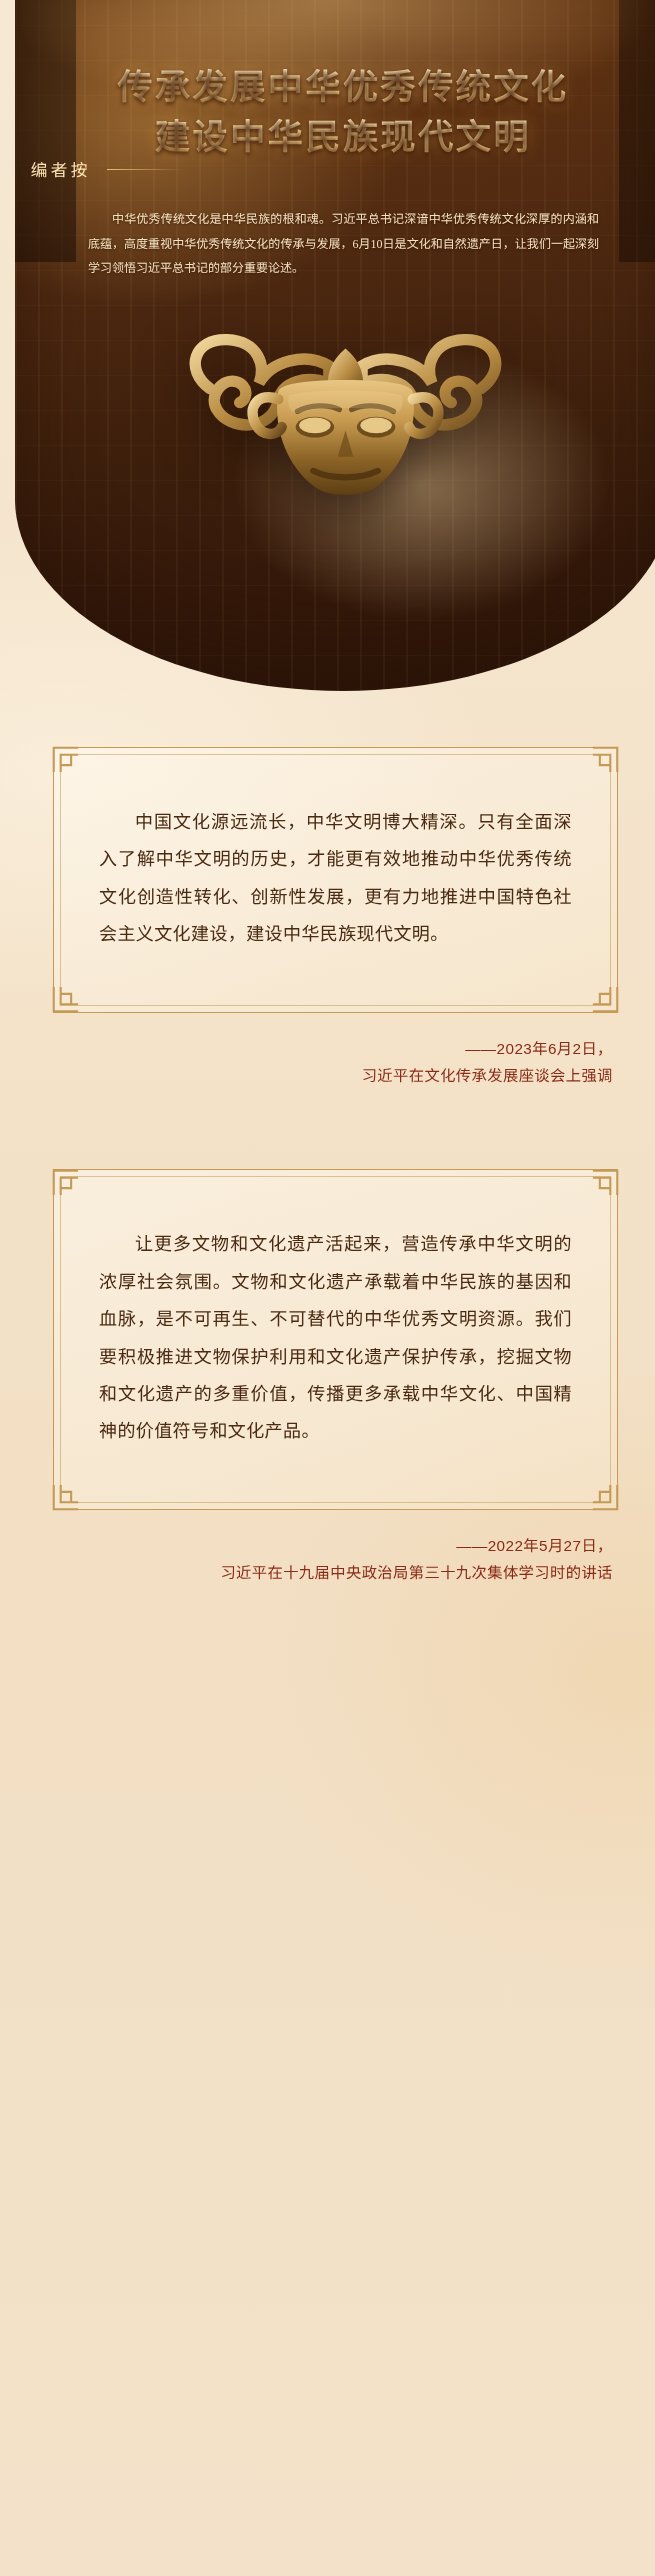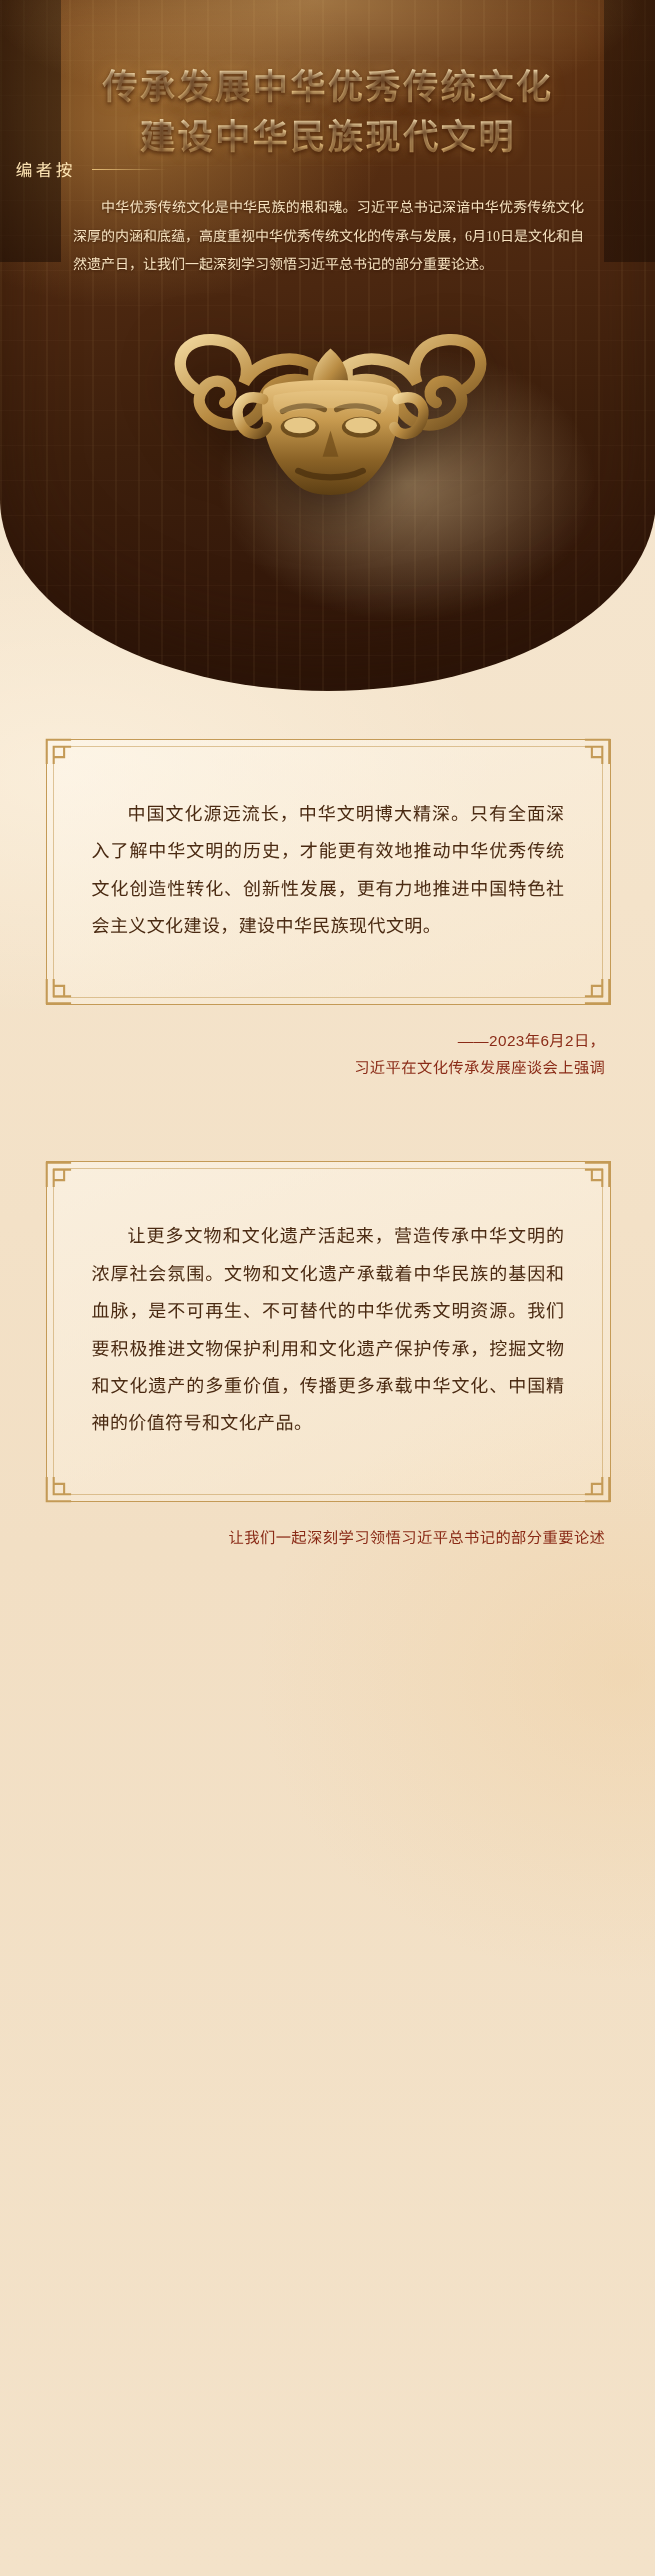--- a/index.html
+++ b/index.html
@@ -13,20 +13,21 @@
 
   .page {
     position: relative;
     width: 656px;
     min-height: 2576px;
     background:
       radial-gradient(ellipse 612px 350px at 10% 30%, rgba(255,246,230,0.55), rgba(255,246,230,0) 70%),
       radial-gradient(ellipse 524px 437px at 95% 65%, rgba(238,206,160,0.45), rgba(238,206,160,0) 70%),
       linear-gradient(180deg, #f6e8d3 0%, #f4e3ca 35%, #f2dfc4 60%, #f3e2c9 100%);
     overflow: hidden;
+    padding-left: 15px;
   }
 
   
   .hero {
     position: relative;
     width: 656px;
     height: 739px;
     overflow: hidden;
   }
 
@@ -117,44 +118,44 @@
     top: 50%;
     width: 75px;
     height: 0.9px;
     background: linear-gradient(90deg, rgba(226,182,110,0), rgba(235,196,124,0.95));
   }
   .hero-label::before { right: 100%; }
   .hero-label::after  { left: 100%; transform: scaleX(-1); }
 
   .hero-body {
     position: absolute;
-    left: 73px; top: 194px;
+    left: 73px; top: 207px;
     width: 511px;
     z-index: 5;
-    font-size: 14px;
+    font-size: 12px;
     line-height: 2.05;
     color: #f7e3c0;
     text-align: justify;
     text-indent: 2em;
     text-shadow: 0 0.9px 2.6px rgba(50,20,4,0.8);
   }
 
   
   .artifact {
     position: absolute;
     left: 160px; top: 308px;
     width: 341px; height: 219px;
     z-index: 4;
     filter: drop-shadow(0 15.7px 24.5px rgba(20,8,2,0.55));
   }
 
   
   .cards { position: relative; padding: 0 0 61px; }
 
-  .card-block { position: relative; margin: 0 0 80px; }
+  .card-block { position: relative; margin: 8px 0 80px; }
 
   .frame {
     position: relative;
     width: 565px;
     margin: 0 auto;
     border: 1.7px solid #c49a56;
     background: linear-gradient(160deg, rgba(255,250,240,0.55) 0%, rgba(250,235,210,0.38) 100%);
     padding: 56px 45px 58px;
   }
   .frame::before {
@@ -300,19 +301,20 @@
           </svg>
         <svg class="corner bl" viewBox="0 0 46 46">
             <path d="M2 30 L2 2 L30 2 M10 30 L10 10 L30 10 M10 22 L22 22 L22 10" fill="none" stroke="#c49a56" stroke-width="2.4"></path>
           </svg>
         <svg class="corner br" viewBox="0 0 46 46">
             <path d="M2 30 L2 2 L30 2 M10 30 L10 10 L30 10 M10 22 L22 22 L22 10" fill="none" stroke="#c49a56" stroke-width="2.4"></path>
           </svg>
         <div class="quote-text">让更多文物和文化遗产活起来，营造传承中华文明的浓厚社会氛围。文物和文化遗产承载着中华民族的基因和血脉，是不可再生、不可替代的中华优秀文明资源。我们要积极推进文物保护利用和文化遗产保护传承，挖掘文物和文化遗产的多重价值，传播更多承载中华文化、中国精神的价值符号和文化产品。</div>
       </div>
       <div class="attrib">
-        <div class="a2">让我们一起深刻学习领悟习近平总书记的部分重要论述</div>
+        <div class="a1">——2022年5月27日，</div>
+        <div class="a2">习近平在十九届中央政治局第三十九次集体学习时的讲话</div>
       </div>
     </div>
 
   </div>
 </div>
 
 
 </body></html>

